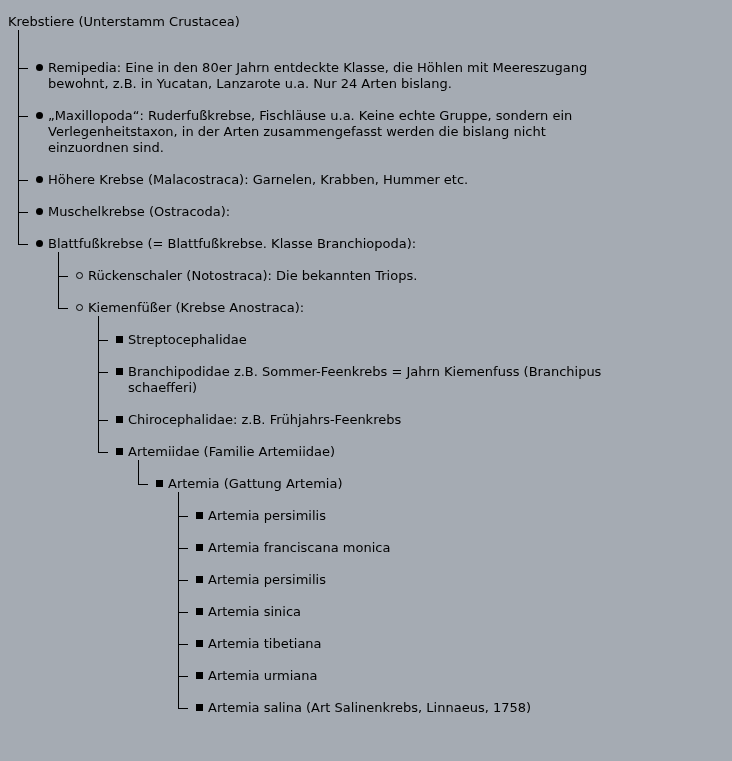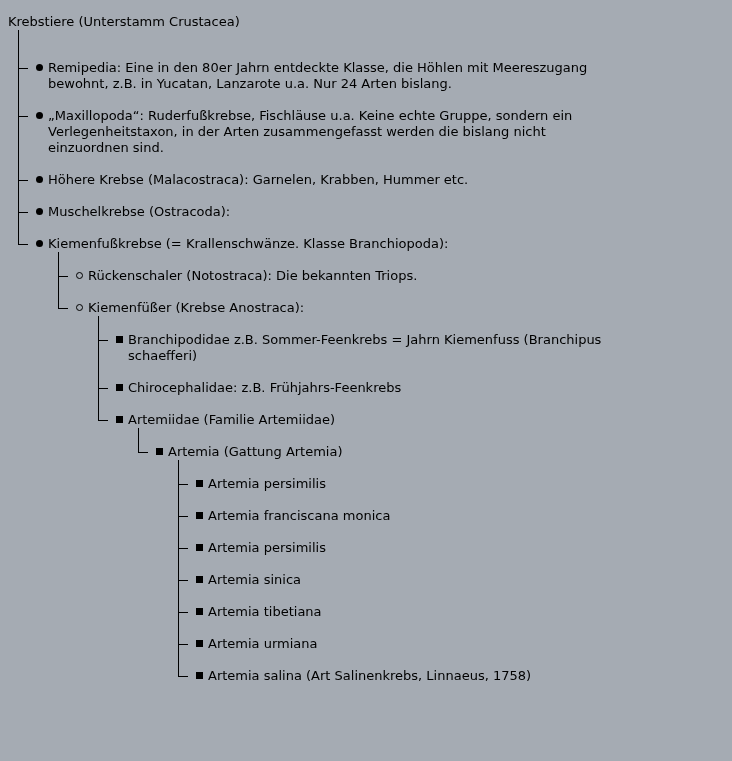--- a/index.html
+++ b/index.html
@@ -90,28 +90,31 @@
       <div class="node">
         <div class="row"><span class="bullet disc"></span><span class="label">„Maxillopoda“: Ruderfußkrebse, Fischläuse u.a. Keine echte Gruppe, sondern ein Verlegenheitstaxon, in der Arten zusammengefasst werden die bislang nicht einzuordnen sind.</span></div>
       </div>
       <div class="node">
         <div class="row"><span class="bullet disc"></span><span class="label">Höhere Krebse (Malacostraca): Garnelen, Krabben, Hummer etc.</span></div>
       </div>
       <div class="node">
         <div class="row"><span class="bullet disc"></span><span class="label">Muschelkrebse (Ostracoda):</span></div>
       </div>
       <div class="node">
-        <div class="row"><span class="bullet disc"></span><span class="label">Kiemenfußkrebse (= Krallenschwänze. Klasse Branchiopoda):</span></div>
+        <div class="row"><span class="bullet disc"></span><span class="label">Blattfußkrebse (= Blattfußkrebse. Klasse Branchiopoda):</span></div>
         <div class="children">
           <div class="node">
             <div class="row"><span class="bullet circle"></span><span class="label">Rückenschaler (Notostraca): Die bekannten Triops.</span></div>
           </div>
           <div class="node">
             <div class="row"><span class="bullet circle"></span><span class="label">Kiemenfüßer (Krebse Anostraca):</span></div>
             <div class="children">
+              <div class="node">
+                <div class="row"><span class="bullet square"></span><span class="label">Streptocephalidae</span></div>
+              </div>
               <div class="node">
                 <div class="row"><span class="bullet square"></span><span class="label">Branchipodidae z.B. Sommer-Feenkrebs = Jahrn Kiemenfuss (Branchipus schaefferi)</span></div>
               </div>
               <div class="node">
                 <div class="row"><span class="bullet square"></span><span class="label">Chirocephalidae: z.B. Frühjahrs-Feenkrebs</span></div>
               </div>
               <div class="node">
                 <div class="row"><span class="bullet square"></span><span class="label">Artemiidae (Familie Artemiidae)</span></div>
                 <div class="children">
                   <div class="node">

